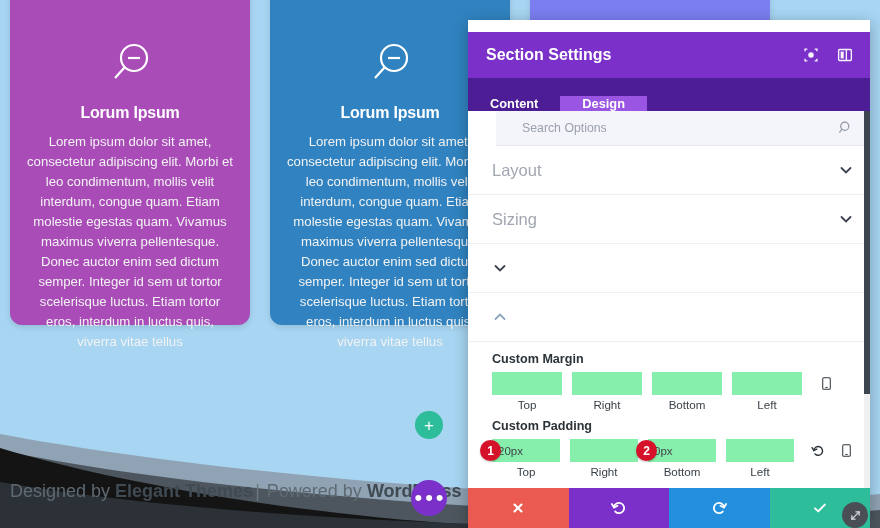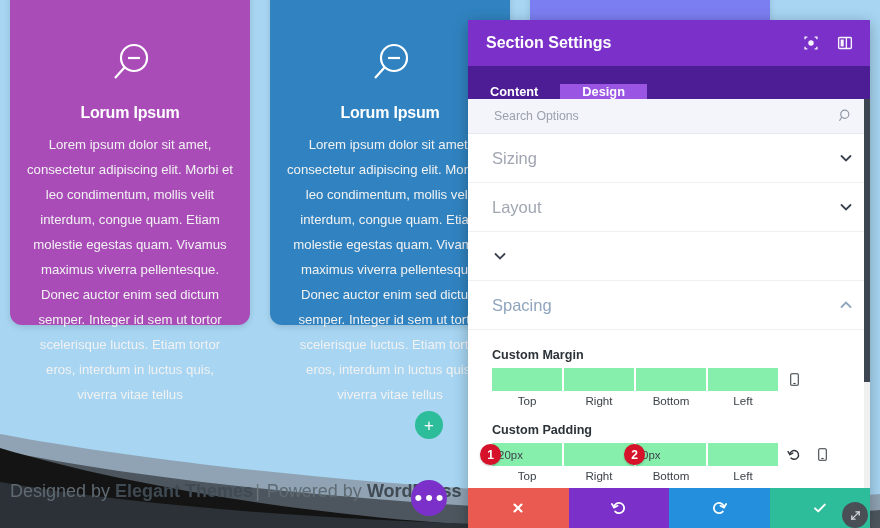--- a/index.html
+++ b/index.html
@@ -51,21 +51,21 @@
 
   .card-title {
     font-size: 16px;
     font-weight: bold;
     margin: 0 0 10px;
     letter-spacing: -0.2px;
   }
 
   .card-body {
     font-size: 13.2px;
-    line-height: 25px;
+    line-height: 20px;
     margin: 0;
     color: #f2f2f2;
   }
 
   
   .footer-waves {
     position: absolute;
     left: 0; bottom: 0;
     width: 880px; height: 110px;
   }
@@ -125,20 +125,21 @@
     z-index: 20;
   }
 
   .panel-header {
     height: 46px;
     background: #7b31c9;
     display: flex;
     align-items: center;
     padding: 0 14px 0 18px;
     flex: 0 0 auto;
+    margin-top: 12px;
   }
   .panel-title {
     color: #fff;
     font-size: 16px;
     font-weight: bold;
     flex: 1;
   }
   .hdr-icon {
     width: 22px; height: 22px;
     margin-left: 12px;
@@ -171,20 +172,21 @@
     background: #fff;
   }
 
   .search-row {
     height: 34px;
     background: #f3f5fa;
     border-bottom: 1px solid #e6e9ef;
     display: flex;
     align-items: center;
     padding: 0 16px 0 24px;
+    margin-left: 28px;
   }
   .search-input {
     flex: 1;
     border: 0; outline: 0; background: transparent;
     font-family: "Liberation Sans", sans-serif;
     font-size: 12.3px;
     color: #8a8f9c;
   }
   .search-input::placeholder { color: #9aa0ad; }
 
@@ -206,27 +208,27 @@
   .accordion.open .chev { color: #8fa5bd; }
 
   .section-body {
     padding: 2px 16px 12px 24px;
   }
 
   .field-label {
     font-size: 12.6px;
     font-weight: bold;
     color: #2c3338;
-    margin: 16px 0 6px;
+    margin: 8px 0 6px;
   }
 
   .inputs-row {
     display: flex;
     align-items: flex-start;
-    gap: 2px;
+    gap: 10px;
     position: relative;
   }
 
   .input-cell {
     width: 70px;
     position: relative;
   }
   .input-box {
     height: 23px;
     background: #86efac;
@@ -418,47 +420,46 @@
         <input class="search-input" type="text" placeholder="Search Options" style="">
         <span>
           <svg viewBox="0 0 18 18" width="16" height="16" fill="none" stroke="#9097a4" stroke-width="1.3">
             <circle cx="7.6" cy="7" r="4.6"></circle>
             <line x1="4.2" y1="10.4" x2="1.6" y2="14.4"></line>
           </svg>
         </span>
       </div>
 
       <div class="accordion">
+        <div class="acc-title">Layout</div>
+        <span class="chev">
+          <svg viewBox="0 0 16 16" width="16" height="16" fill="none" stroke="currentColor" stroke-width="1.8" stroke-linecap="round">
+            <polyline points="3.5,6 8,10.5 12.5,6"></polyline>
+          </svg>
+        </span>
+      </div>
+
+      <div class="accordion">
         <div class="acc-title">Sizing</div>
         <span class="chev">
           <svg viewBox="0 0 16 16" width="16" height="16" fill="none" stroke="currentColor" stroke-width="1.8" stroke-linecap="round">
             <polyline points="3.5,6 8,10.5 12.5,6"></polyline>
           </svg>
         </span>
       </div>
 
       <div class="accordion">
-        <div class="acc-title">Layout</div>
         <span class="chev">
           <svg viewBox="0 0 16 16" width="16" height="16" fill="none" stroke="currentColor" stroke-width="1.8" stroke-linecap="round">
             <polyline points="3.5,6 8,10.5 12.5,6"></polyline>
           </svg>
         </span>
       </div>
 
-      <div class="accordion">
-        <span class="chev">
-          <svg viewBox="0 0 16 16" width="16" height="16" fill="none" stroke="currentColor" stroke-width="1.8" stroke-linecap="round">
-            <polyline points="3.5,6 8,10.5 12.5,6"></polyline>
-          </svg>
-        </span>
-      </div>
-
       <div class="accordion open">
-        <div class="acc-title">Spacing</div>
         <span class="chev">
           <svg viewBox="0 0 16 16" width="16" height="16" fill="none" stroke="currentColor" stroke-width="1.8" stroke-linecap="round">
             <polyline points="3.5,10 8,5.5 12.5,10"></polyline>
           </svg>
         </span>
       </div>
 
       <div class="section-body">
 
         <div class="field-label">Custom Margin</div>

